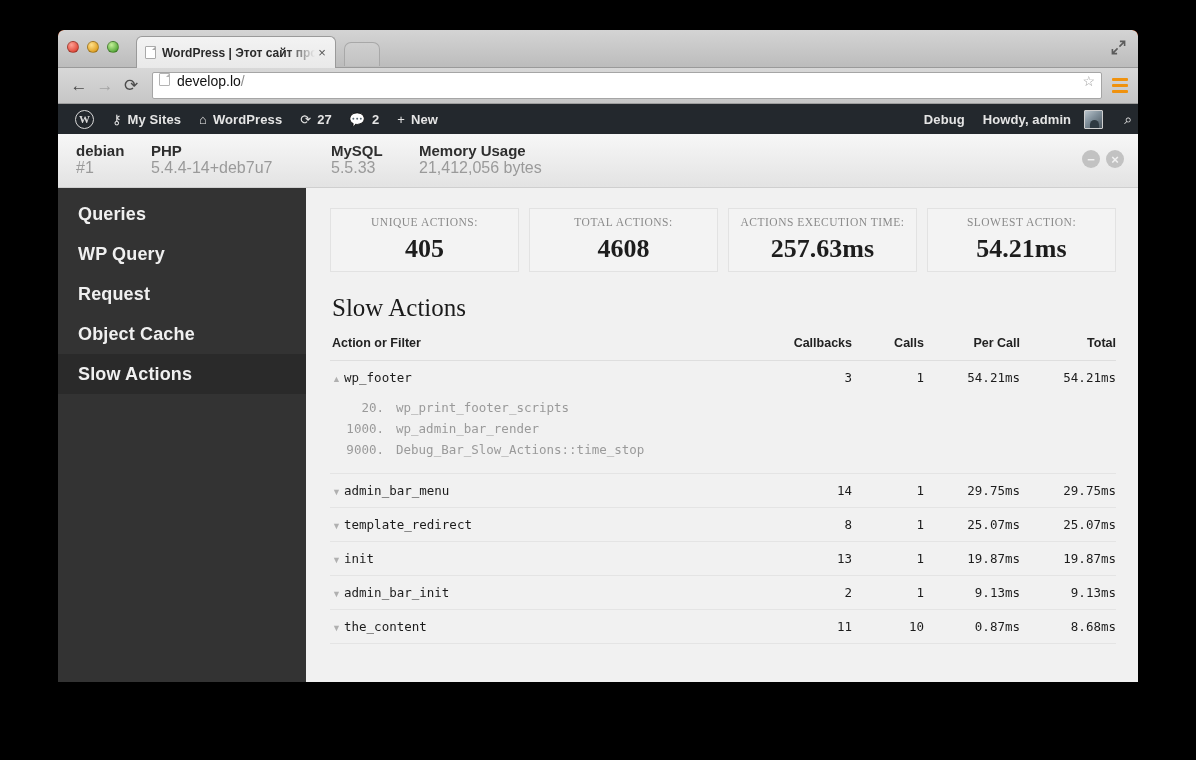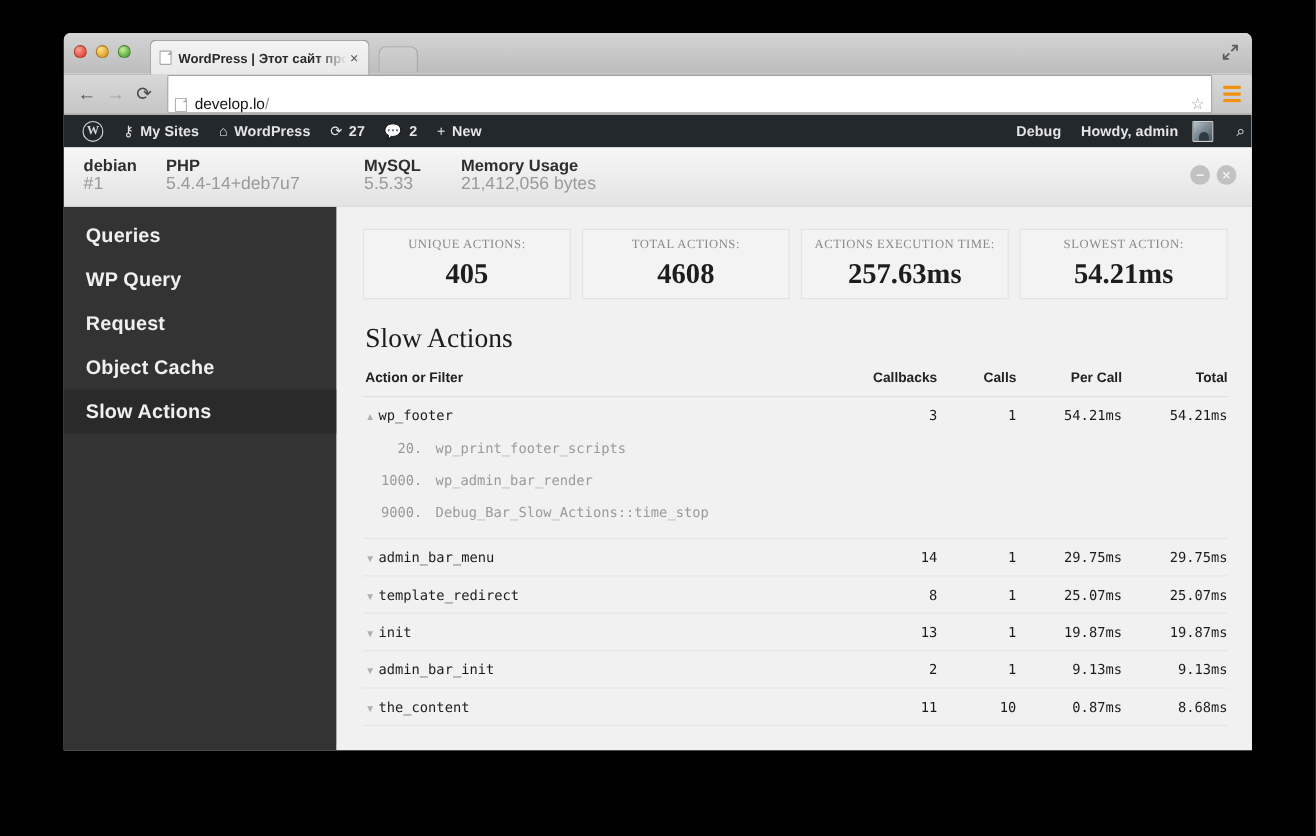--- a/index.html
+++ b/index.html
@@ -8,21 +8,21 @@
     background: #000;
     font-family: "Liberation Sans", sans-serif;
     overflow: hidden;
   }
 
   
   .window {
     position: absolute;
     left: 58px; top: 30px;
     width: 1080px; height: 652px;
-    background: #ffffff;
+    background: #c2410c;
     border-radius: 6px 6px 0 0;
     box-shadow: 0 10px 40px rgba(0,0,0,.6);
     overflow: hidden;
   }
 
   
   .tabstrip {
     position: relative;
     height: 38px;
     background: linear-gradient(#d4d4d4, #bcbcbc);
@@ -90,23 +90,23 @@
     display: flex; align-items: center;
     padding: 0 8px;
   }
   .navbtn {
     width: 26px; height: 26px; flex: 0 0 auto;
     display: flex; align-items: center; justify-content: center;
     font-size: 17px; color: #4b4b4b;
   }
   .navbtn.dim { color: #a3a3a3; }
   .urlbar {
-    flex: 1 1 auto; height: 35px; margin: 1px 8px;
+    flex: 1 1 auto; height: 27px; margin: 1px 8px;
     background: #fff; border: 1px solid #a5a5a5; border-radius: 2px;
-    display: flex; align-items: flex-end; padding: 0 6px;
+    display: flex; align-items: flex-start; padding: 0 6px;
   }
   .urlbar .page-icon2 {
     width: 11px; height: 13px; background:#fff;
     border: 1px solid #b4b4b4; border-radius: 1px; margin-right: 7px;
     position: relative; flex: 0 0 auto;
   }
   .urlbar .page-icon2:after {
     content:''; position:absolute; right:-1px; top:-1px;
     border-width: 0 0 4px 4px; border-style: solid;
     border-color: transparent transparent #b4b4b4 transparent;
@@ -232,21 +232,21 @@
     vertical-align: top;
   }
   table.slow td.name { text-align: left; padding-left: 2px; }
   .tri {
     display: inline-block; width: 12px; color: #b0b0b0;
     font-size: 9px; vertical-align: middle;
     font-family: "Liberation Sans", sans-serif;
   }
   .cb-list { margin: 12px 0 4px 0; }
   .cb-row { display: flex; font-family: "DejaVu Sans Mono", monospace;
-            font-size: 12.5px; color: #9a9a9a; line-height: 21px; margin-top: 8px; }
+            font-size: 12.5px; color: #9a9a9a; line-height: 21px; }
   .cb-num { width: 64px; text-align: right; padding-right: 12px; flex: 0 0 auto; }
   .col-cb { width: 100px; }
   .col-calls { width: 72px; }
   .col-per { width: 96px; }
   .col-total { width: 96px; }
 
   .fade-bottom {
     position: absolute; left: 0; right: 0; bottom: 0; height: 6px;
     background: #f1f1f1;
   }

